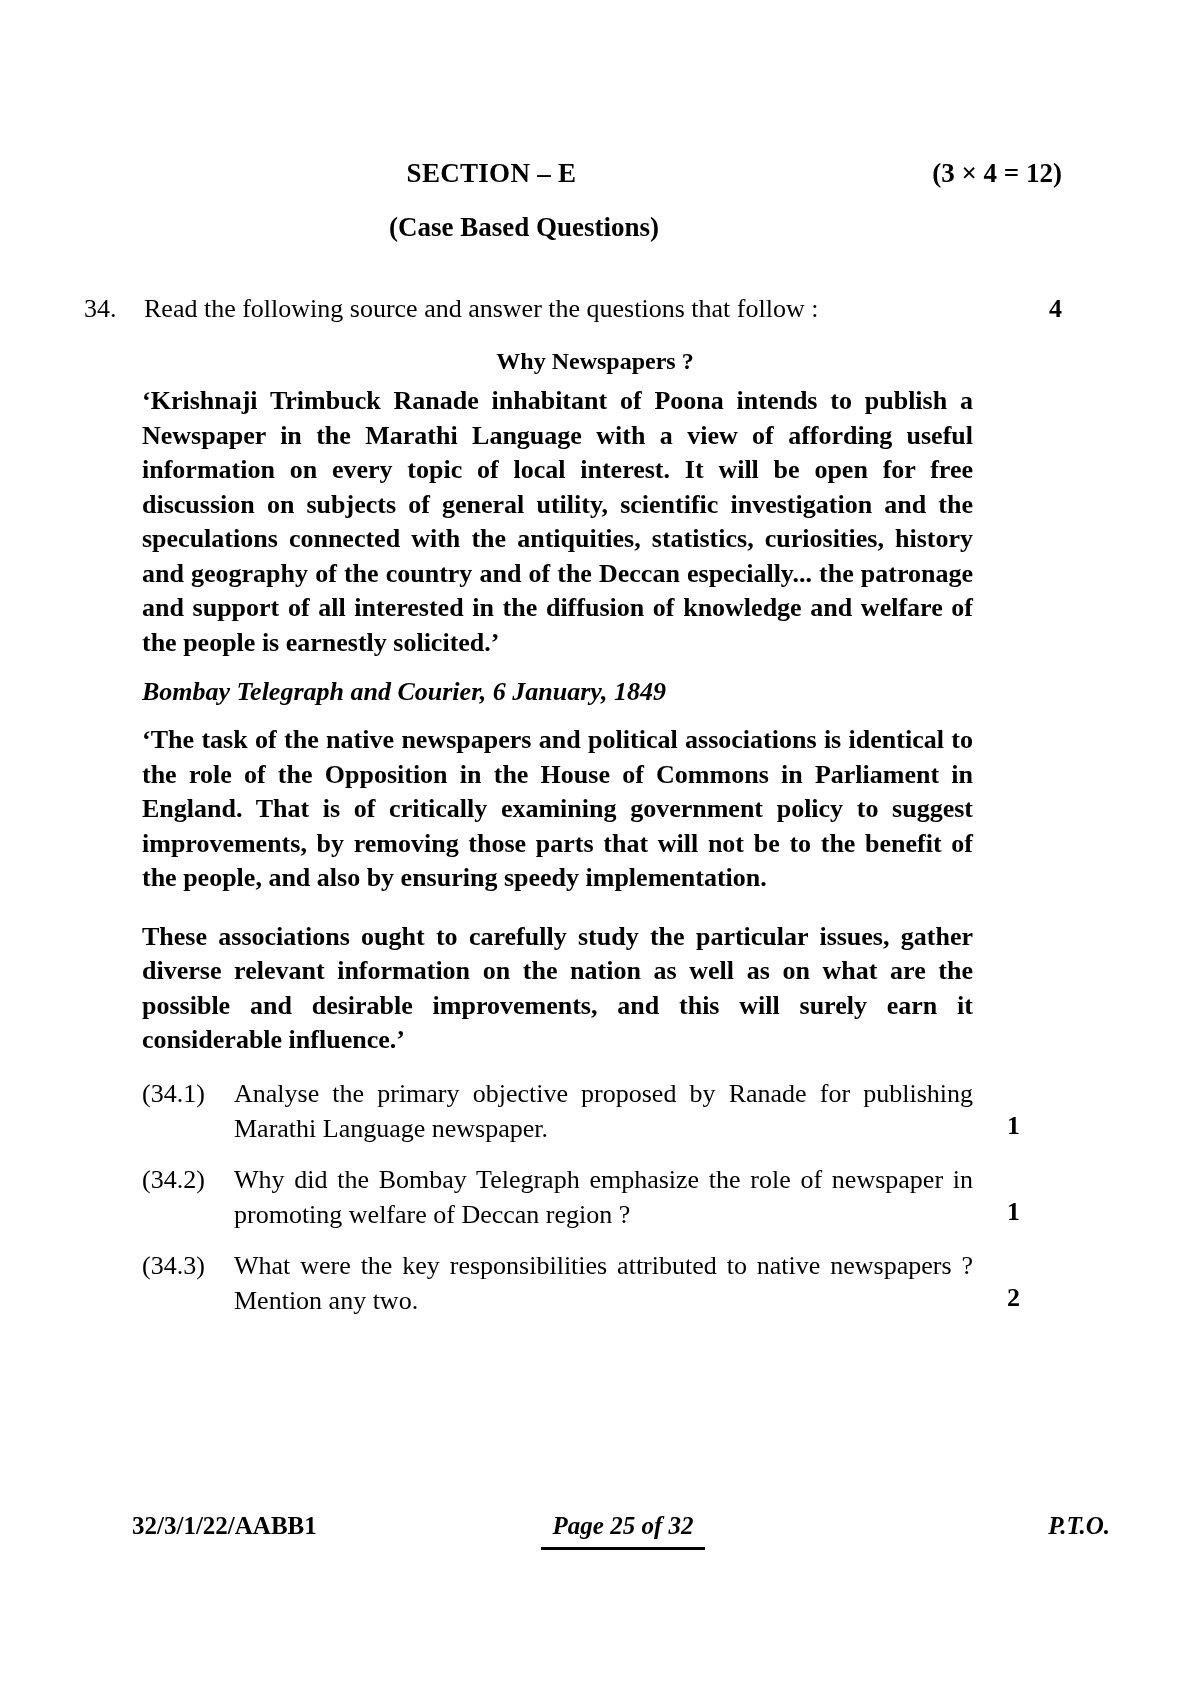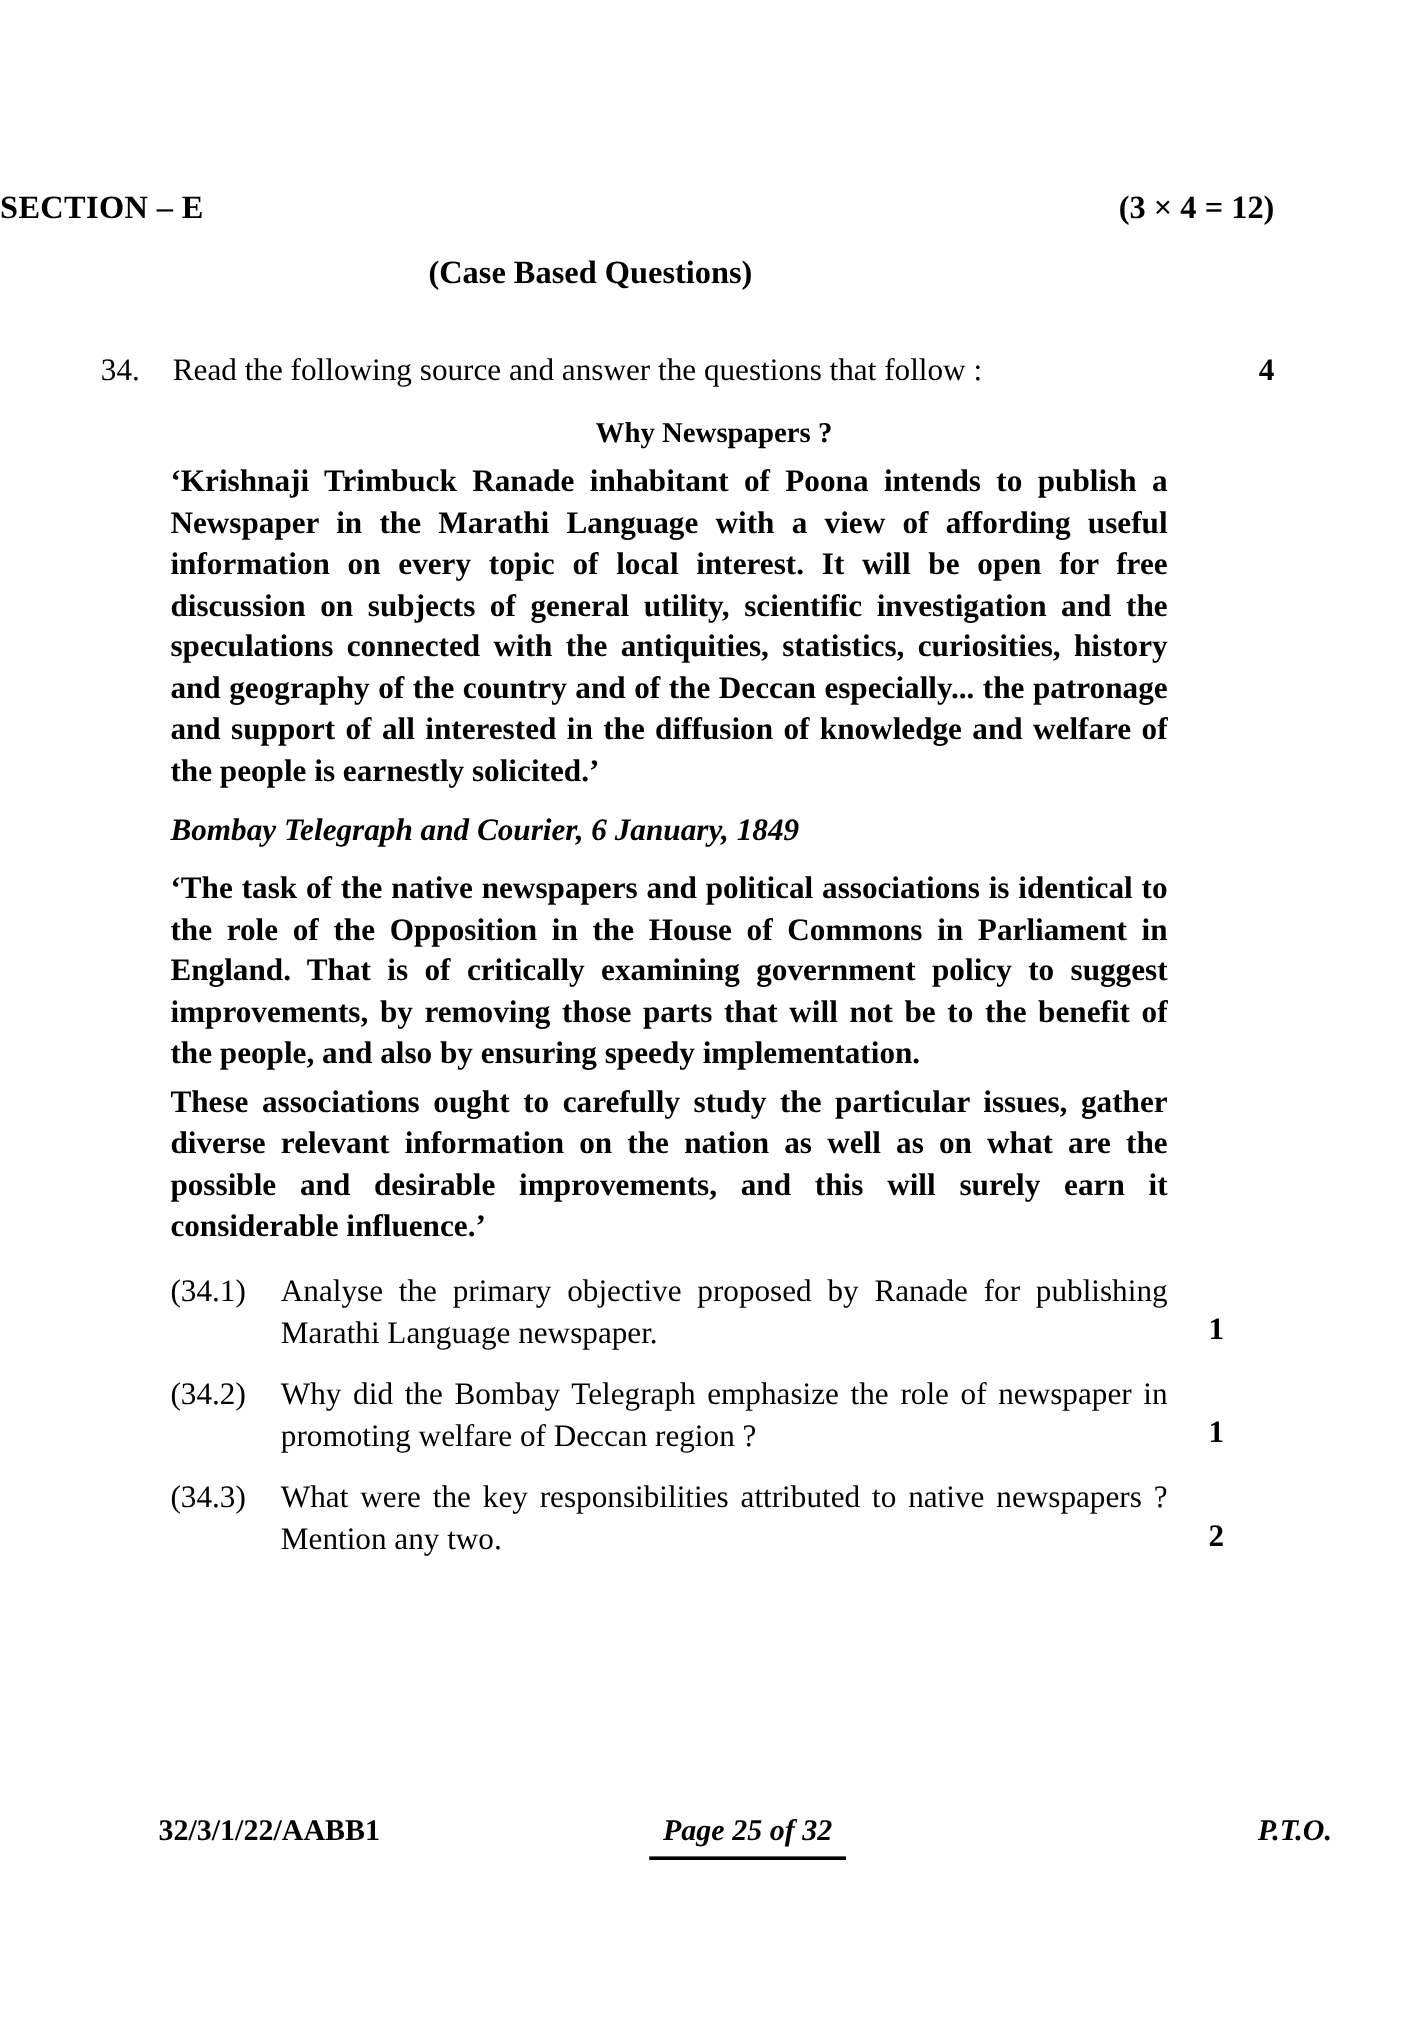--- a/index.html
+++ b/index.html
@@ -29,40 +29,42 @@
     position: absolute;
     top: 158px;
     left: 0;
     width: 1190px;
     height: 36px;
   }
   .section-title {
     position: absolute;
     left: 0; top: 0;
     width: 983px;
+    text-align: center;
     font-weight: bold;
     font-size: 27px;
     letter-spacing: 0.3px;
   }
   .section-marks {
     position: absolute;
     right: 128px;
     top: 0;
     font-weight: bold;
     font-size: 27px;
     white-space: nowrap;
   }
   .subsection-title {
     position: absolute;
     top: 212px;
     left: 0;
     width: 984px;
     text-align: center;
     font-weight: bold;
     font-size: 27px;
+    padding-left: 32px;
   }
 
   
   .q-wrap {
     position: absolute;
     top: 294px;
     left: 0;
     width: 1190px;
   }
   .q-lead {
@@ -108,21 +110,21 @@
     margin: 0 0 0 0;
     padding: 0;
     font-weight: bold;
     font-size: 26px;
     line-height: 34.5px;
     text-align: justify;
     text-align-last: left;
     -webkit-hyphens: none;
     hyphens: none;
   }
-  p.quote + p.quote { margin-top: 6px; }
+  p.quote + p.quote { margin-top: 24px; }
 
   p.attrib {
     margin: 15px 0 0 0;
     font-weight: bold;
     font-style: italic;
     font-size: 26px;
     line-height: 34px;
     text-align: left;
   }
   p.quote.after-attrib { margin-top: 14px; }

